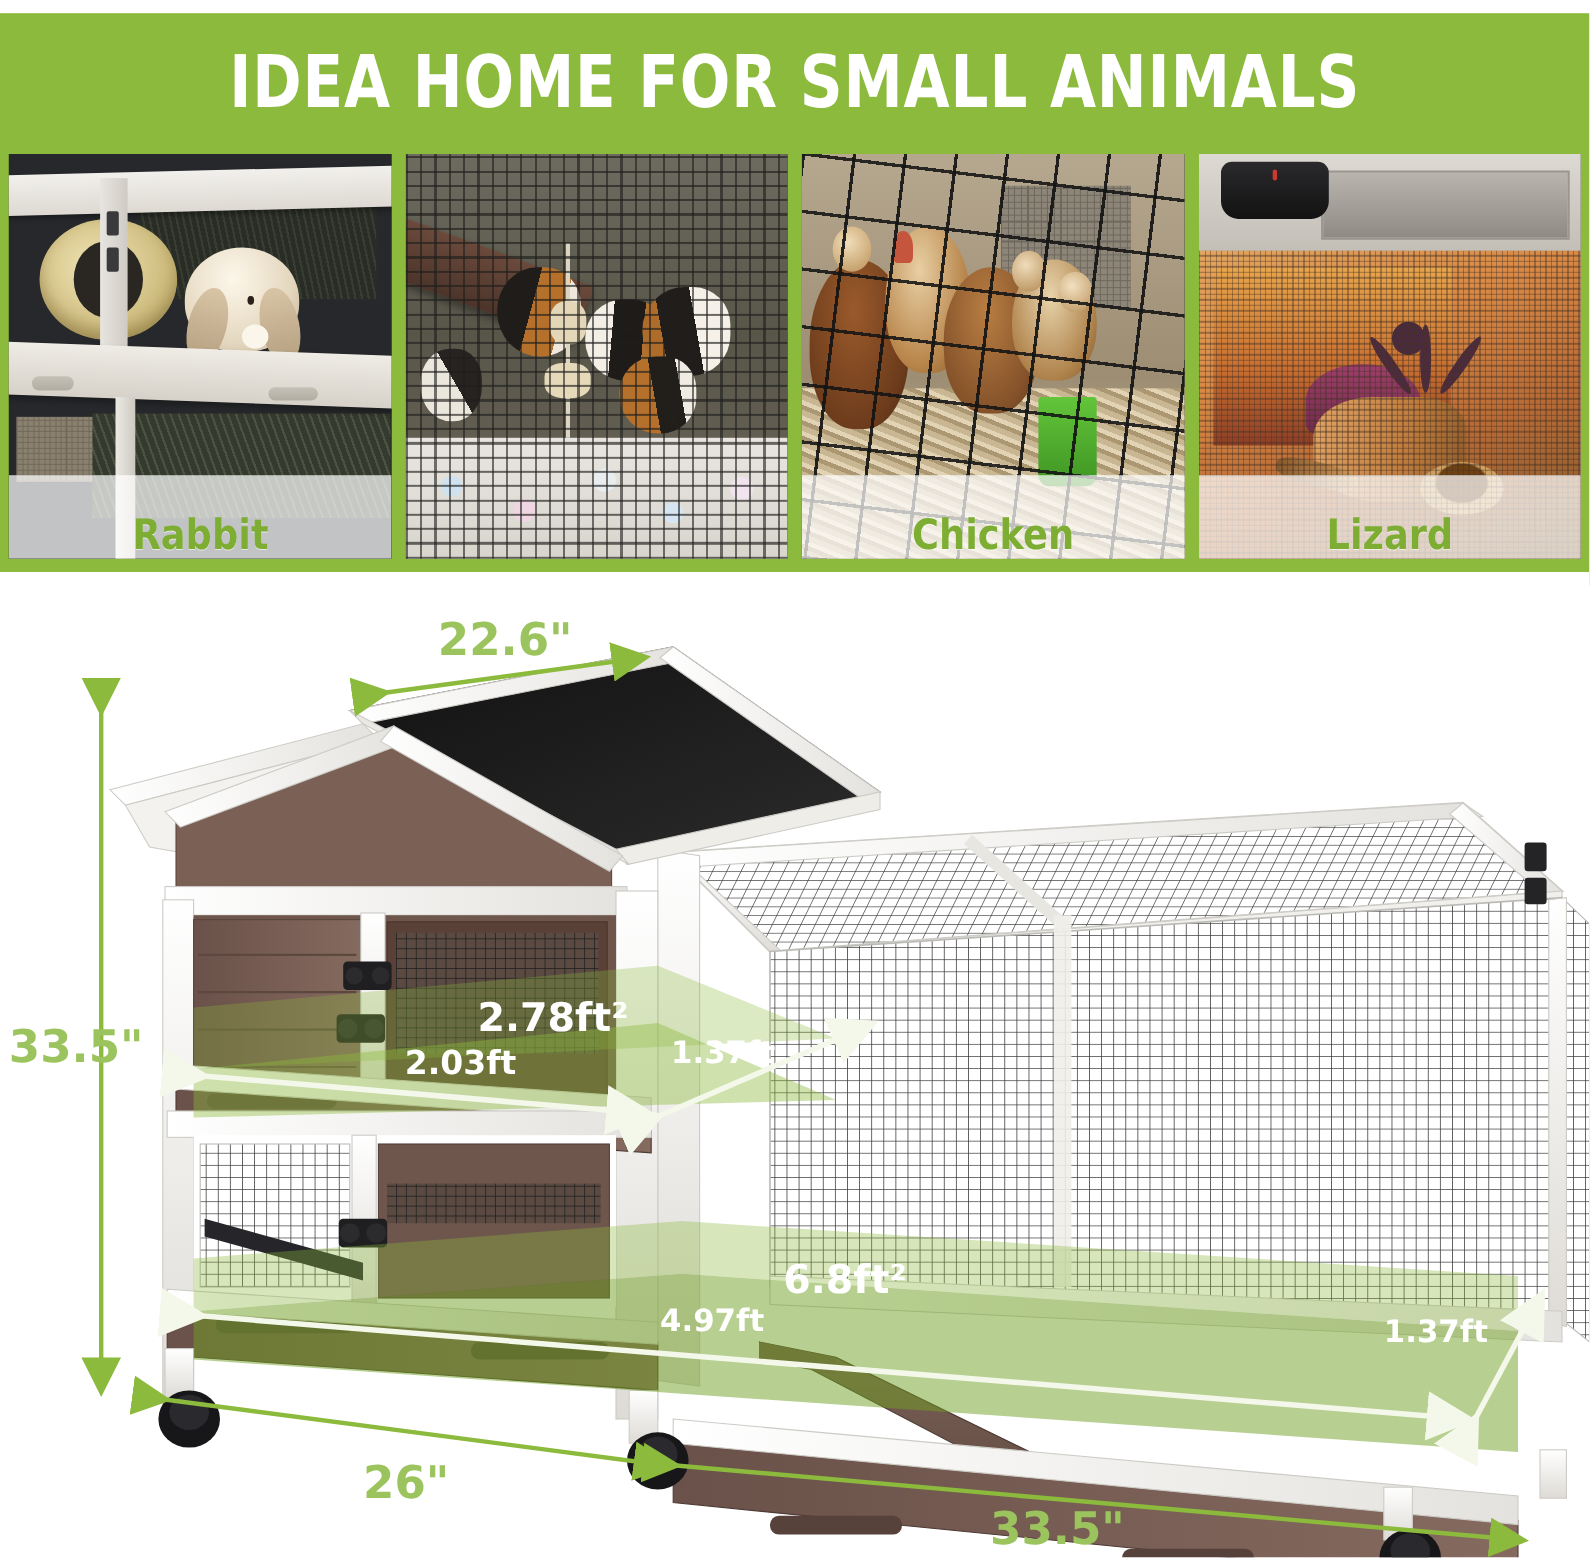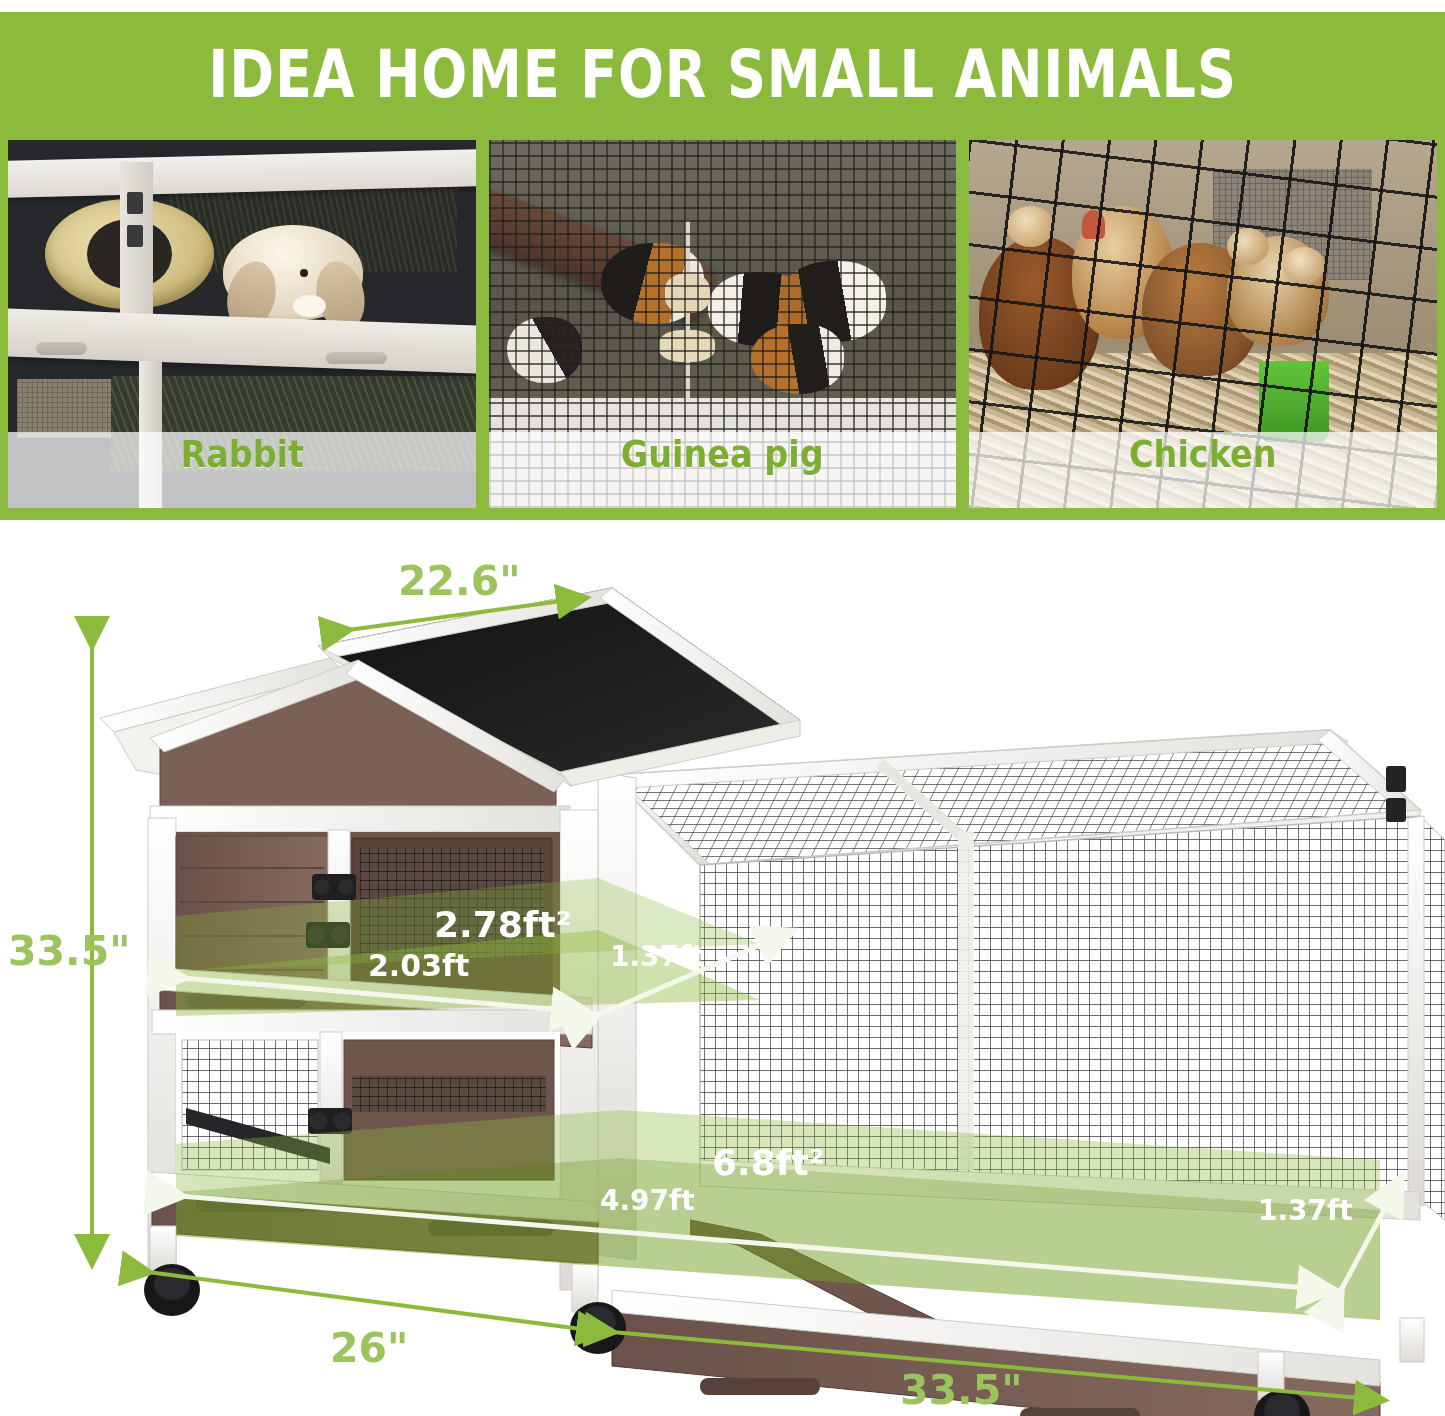--- a/index.html
+++ b/index.html
@@ -57,21 +57,21 @@
   .photo-art {
     position: absolute;
     inset: 0;
   }
   .photo-label-band {
     position: absolute;
     left: 0; right: 0; bottom: 0;
     height: 76px;
     background: rgba(255,255,255,0.72);
     display: flex;
-    align-items: flex-start;
+    align-items: flex-end;
     justify-content: center;
   }
   .photo-label {
     color: #7DAE33;
     font-family: "DejaVu Sans", sans-serif;
     font-size: 38px;
     font-weight: bold;
     transform: scaleX(0.88);
     text-shadow: 0 1px 0 rgba(255,255,255,0.6);
   }
@@ -327,23 +327,20 @@
         <div class="p2-bedding"></div>
         <div class="p2-ramp"></div>
         <div class="gp gp1"></div>
         <div class="gp gp2"></div>
         <div class="gp gp3"></div>
         <div class="gp gp4"></div>
         <div class="gp gp5"></div>
         <div class="p2-toy"></div>
         <div class="p2-mesh"></div>
       </div>
-      <div class="photo-label-band">
-        <span class="photo-label">Guinea pig</span>
-      </div>
     </div>
 
     <div class="photo-card">
       <div class="photo-art">
         <div class="p3-bg"></div>
         <div class="p3-panel"></div>
         <div class="p3-floor"></div>
         <div class="chick c1"></div>
         <div class="chick c2"></div>
         <div class="chick c3"></div>
@@ -353,20 +350,42 @@
         <div class="c-head h3"></div>
         <div class="c-comb"></div>
         <div class="p3-waterer"></div>
         <div class="p3-wire"></div>
       </div>
       <div class="photo-label-band">
         <span class="photo-label">Chicken</span>
       </div>
     </div>
 
+    <div class="photo-card">
+      <div class="photo-art">
+        <div class="p4-bg"></div>
+        <div class="p4-top"></div>
+        <div class="p4-tray"></div>
+        <div class="p4-lamp"></div>
+        <div class="p4-tank"></div>
+        <div class="p4-back"></div>
+        <div class="p4-rock"></div>
+        <div class="p4-plant"></div>
+        <div class="p4-leaf" style="transform:rotate(-35deg)"></div>
+        <div class="p4-leaf" style="left:58%;transform:rotate(0deg)"></div>
+        <div class="p4-leaf" style="left:62%;transform:rotate(35deg)"></div>
+        <div class="p4-lizard"></div>
+        <div class="p4-tail"></div>
+        <div class="p4-dish"></div>
+        <div class="p4-mesh"></div>
+      </div>
+      <div class="photo-label-band">
+        <span class="photo-label">Lizard</span>
+      </div>
+    </div>
 
   </div>
 </div>
 
 <div id="diagram">
 <svg width="1445" height="896" viewBox="0 0 1445 896" xmlns="http://www.w3.org/2000/svg">
 
   <defs>
     <pattern id="wire" width="11" height="11" patternUnits="userSpaceOnUse">
       <rect width="11" height="11" fill="#ffffff"></rect>

